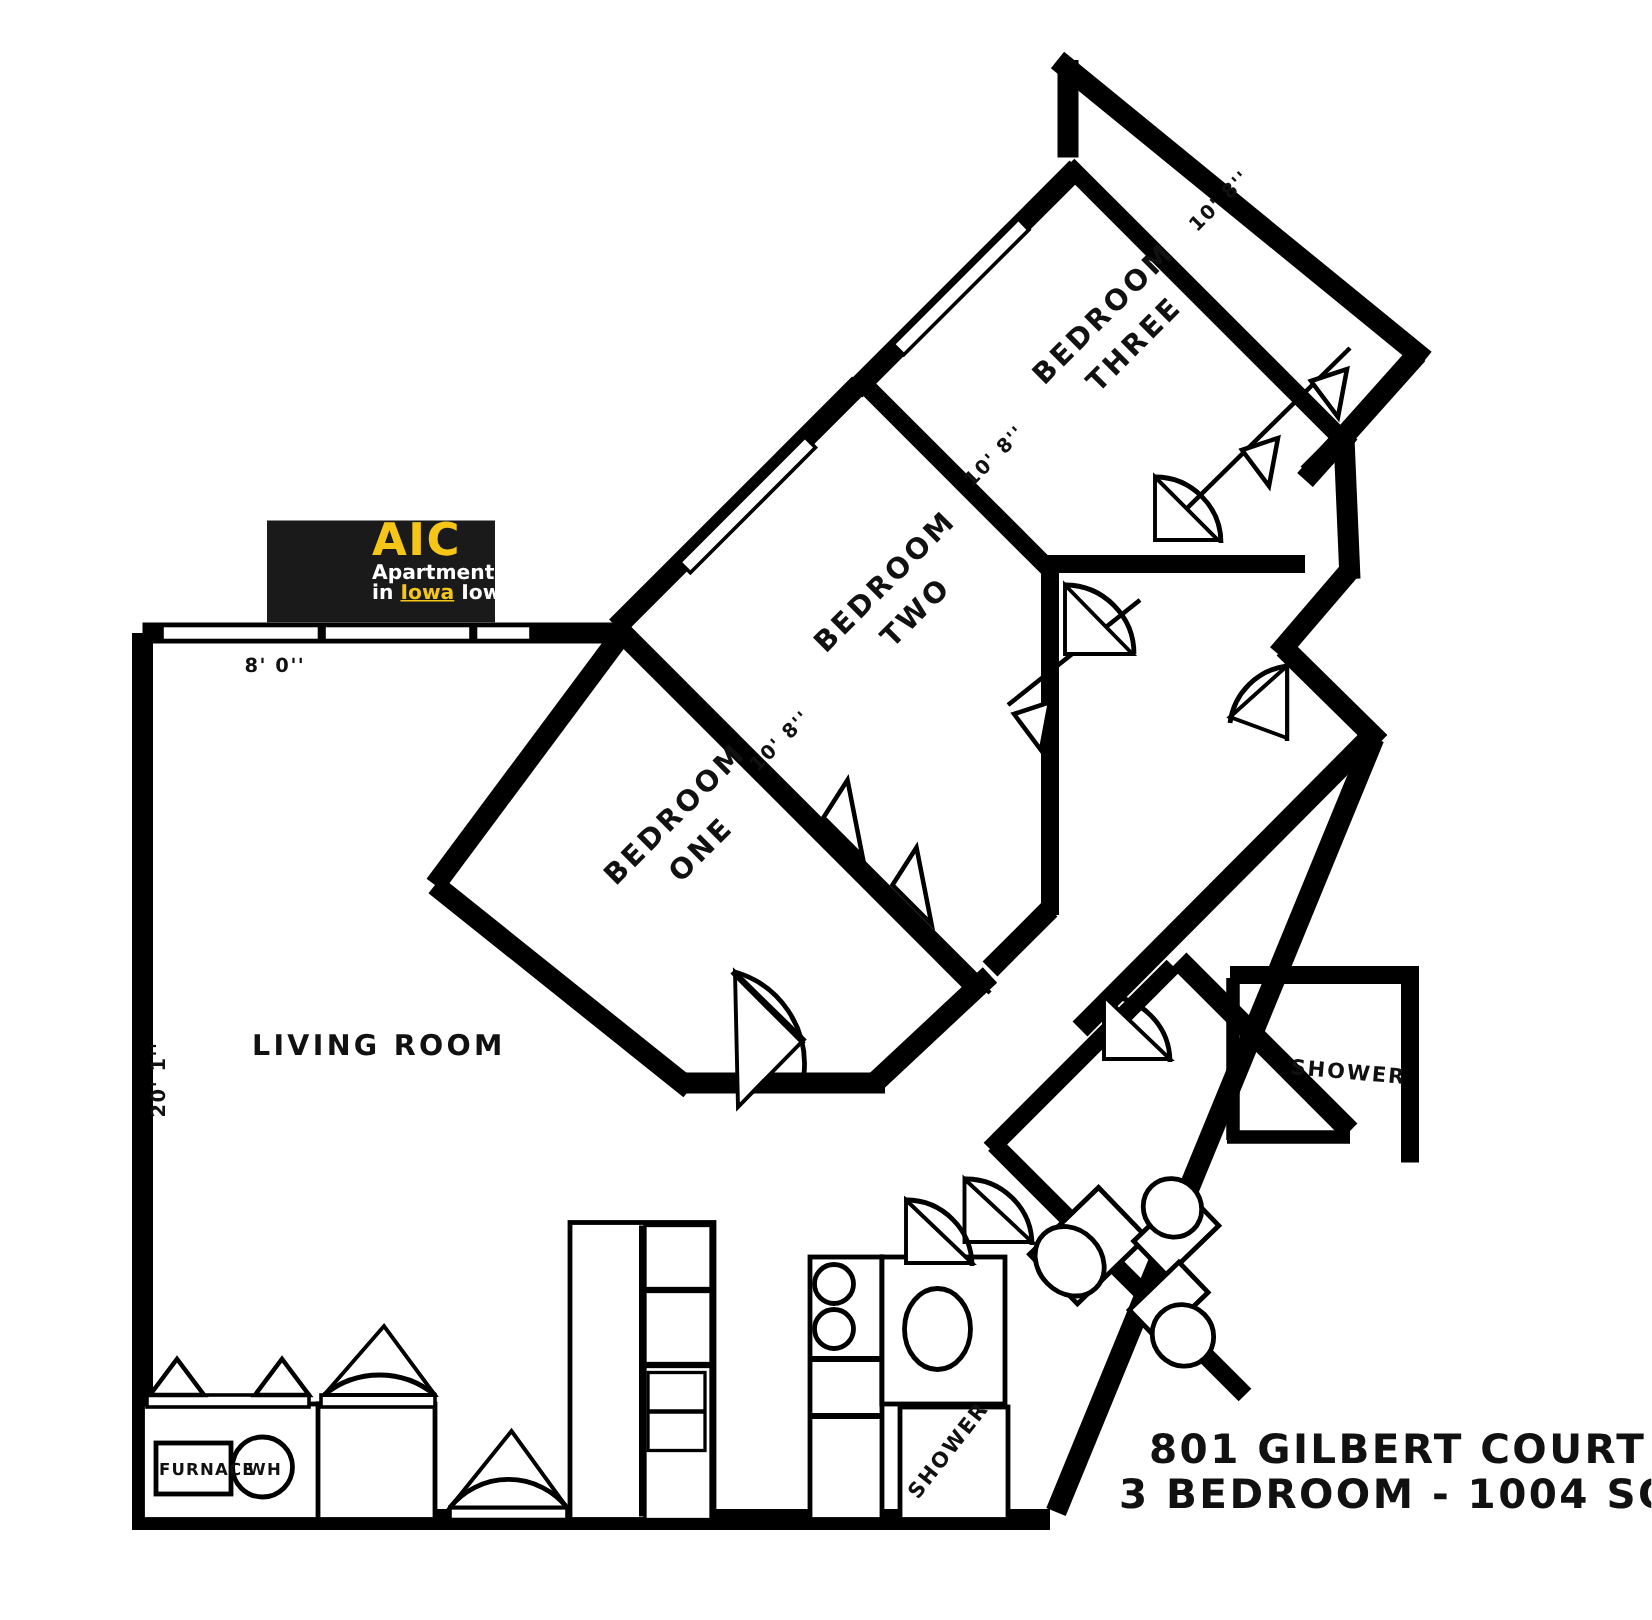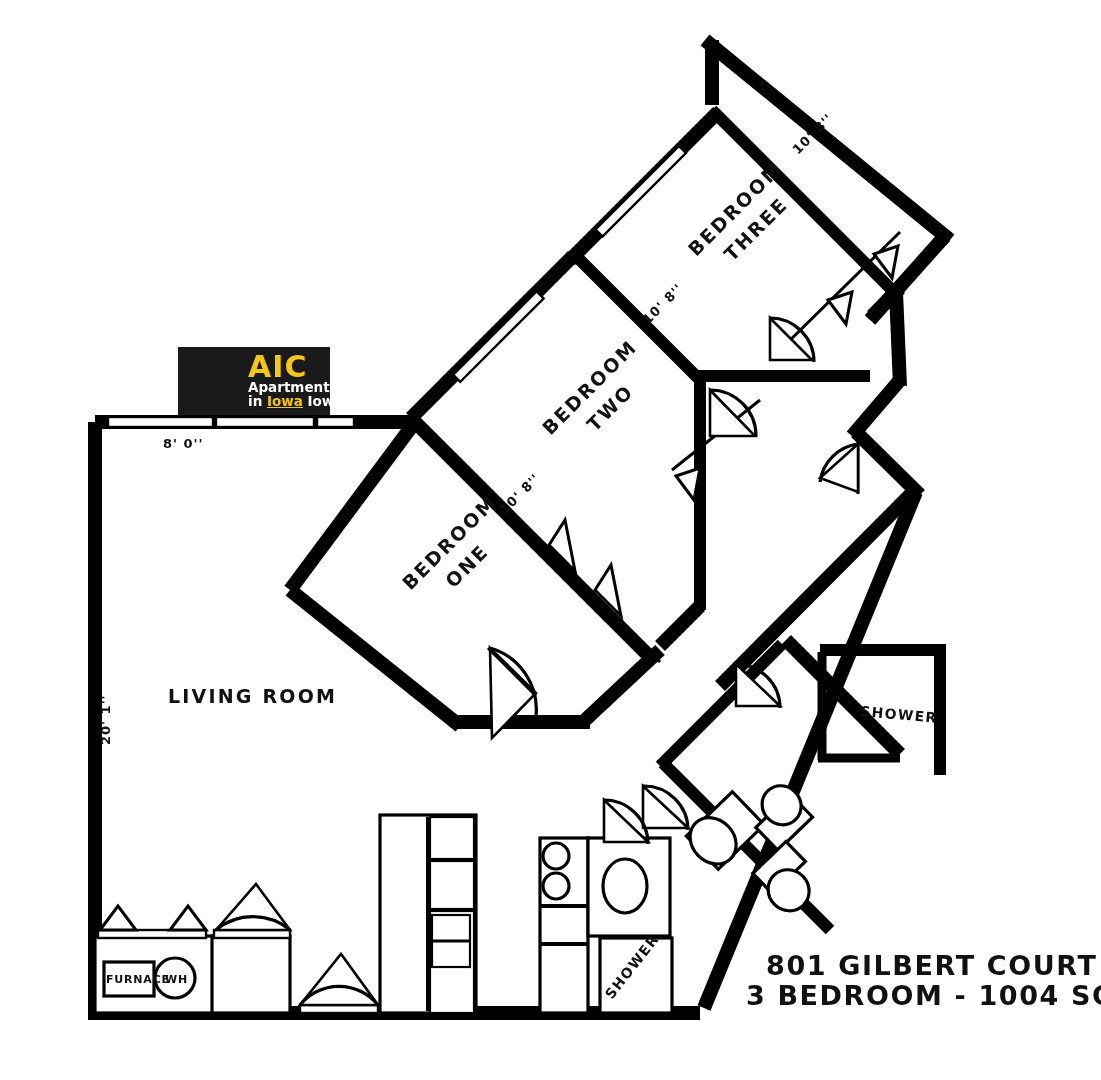--- a/index.html
+++ b/index.html
@@ -88,21 +88,21 @@
   }
   .win-frame {
     stroke: #000000;
     fill: #ffffff;
     stroke-width: 2.4;
   }
   
   #logo {
     position: absolute;
     display: flex;
-    align-items: center;
+    align-items: flex-start;
     box-sizing: border-box;
   }
   #logo .logo-mark {
     position: relative;
     overflow: hidden;
     flex: 0 0 auto;
   }
   #logo .logo-text {
     flex: 1 1 auto;
     display: flex;

